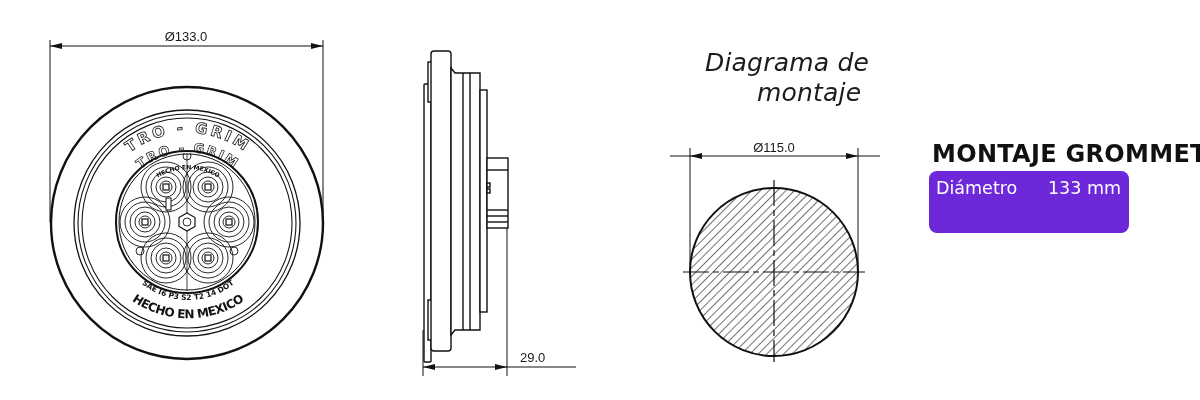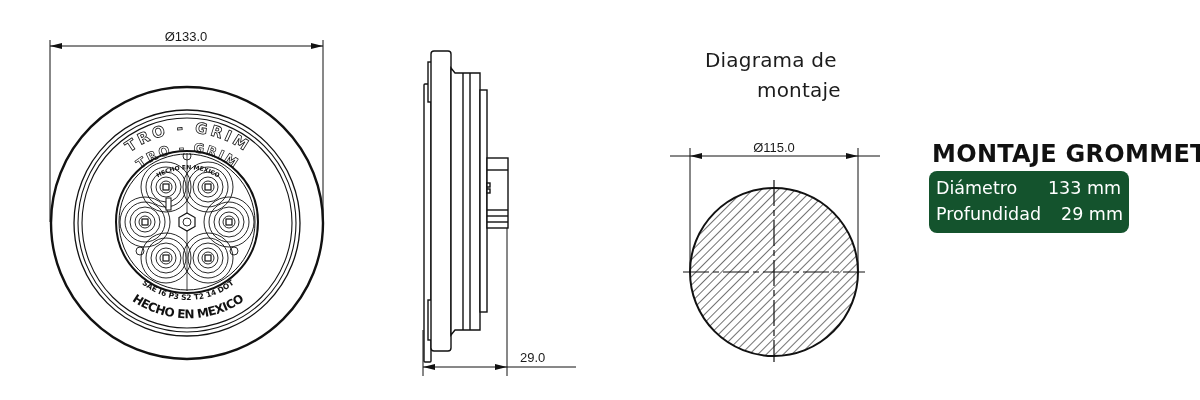--- a/index.html
+++ b/index.html
@@ -1,21 +1,21 @@
 <!DOCTYPE html>
 <html><head>
   <meta charset="utf-8">
   <style>
     html, body { margin: 0; padding: 0; background: #ffffff; }
     body { width: 1200px; height: 400px; position: relative; overflow: hidden; font-family: "DejaVu Sans", sans-serif; }
     svg.drawing { position: absolute; left: 0; top: 0; }
     .dim-text { font-family: "Liberation Sans", sans-serif; font-size: 13px; fill: #1a1a1a; }
-    .title-line { position: absolute; font-family: "DejaVu Sans", sans-serif; font-size: 20px; color: #1c1c1c; letter-spacing: 0.2px; white-space: nowrap; }
+    .title-line { position: absolute; font-family: "DejaVu Sans", sans-serif; font-size: 25px; color: #1c1c1c; letter-spacing: 0.2px; white-space: nowrap; font-style: italic; }
     .spec-title { position: absolute; left: 932px; top: 140px; font-family: "DejaVu Sans", sans-serif; font-weight: bold; font-size: 24px; color: #111; letter-spacing: 0.3px; white-space: nowrap; }
-    .spec-box { position: absolute; left: 929px; top: 171px; width: 200px; height: 62px; background: #14532d; border-radius: 8px; box-sizing: border-box; padding: 4px 8px 0 7px; }
+    .spec-box { position: absolute; left: 929px; top: 171px; width: 200px; height: 62px; background: #6d28d9; border-radius: 8px; box-sizing: border-box; padding: 4px 8px 0 7px; }
     .spec-row { display: flex; justify-content: space-between; font-family: "DejaVu Sans", sans-serif; font-size: 17.5px; color: #ffffff; line-height: 26px; white-space: nowrap; }
     .spec-row .val { padding-right: 0px; margin-left: 20px; }
     .spec-row.r2 .val { padding-right: 12px; }
   </style>
 </head>
 <body>
 
 <svg class="drawing" width="1200" height="400" viewBox="0 0 1200 400" xmlns="http://www.w3.org/2000/svg">
   <defs>
     <marker id="arrowEnd" markerWidth="12" markerHeight="6" refX="12" refY="3" orient="auto" markerUnits="userSpaceOnUse">
@@ -173,17 +173,13 @@
 
 <div class="title-line" style="left:705px; top:48px;">Diagrama de</div>
 <div class="title-line" style="left:733px; top:78px;margin-left:24px;">montaje</div>
 
 <div class="spec-title">MONTAJE GROMMET</div>
 <div class="spec-box">
   <div class="spec-row r1">
     <span>Diámetro</span>
     <span class="val">133 mm</span>
   </div>
-  <div class="spec-row r2">
-    <span>Profundidad</span>
-    <span class="val">29 mm</span>
-  </div>
 </div>
 
 </body></html>

